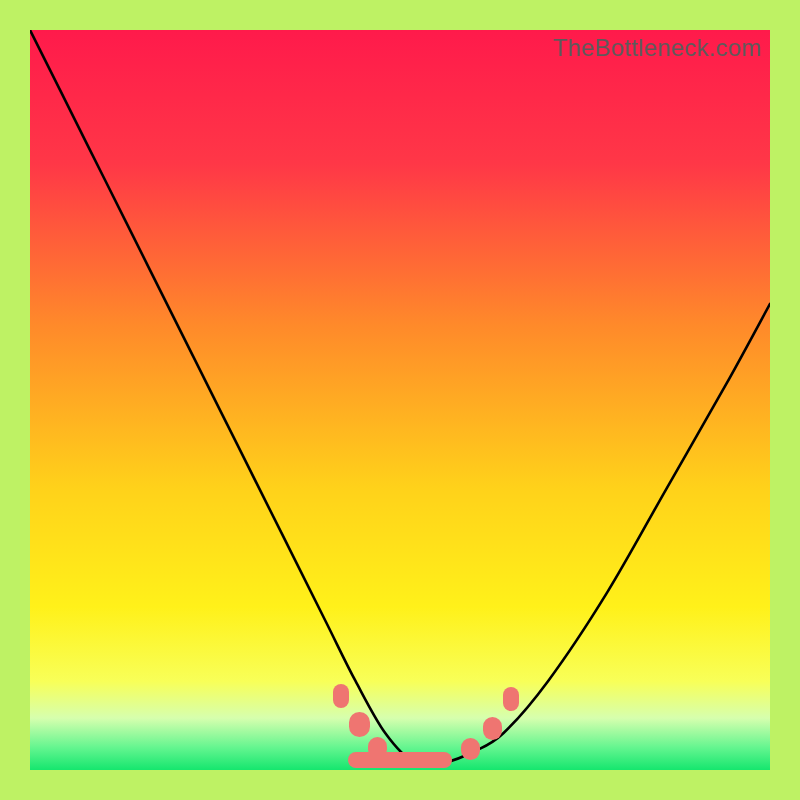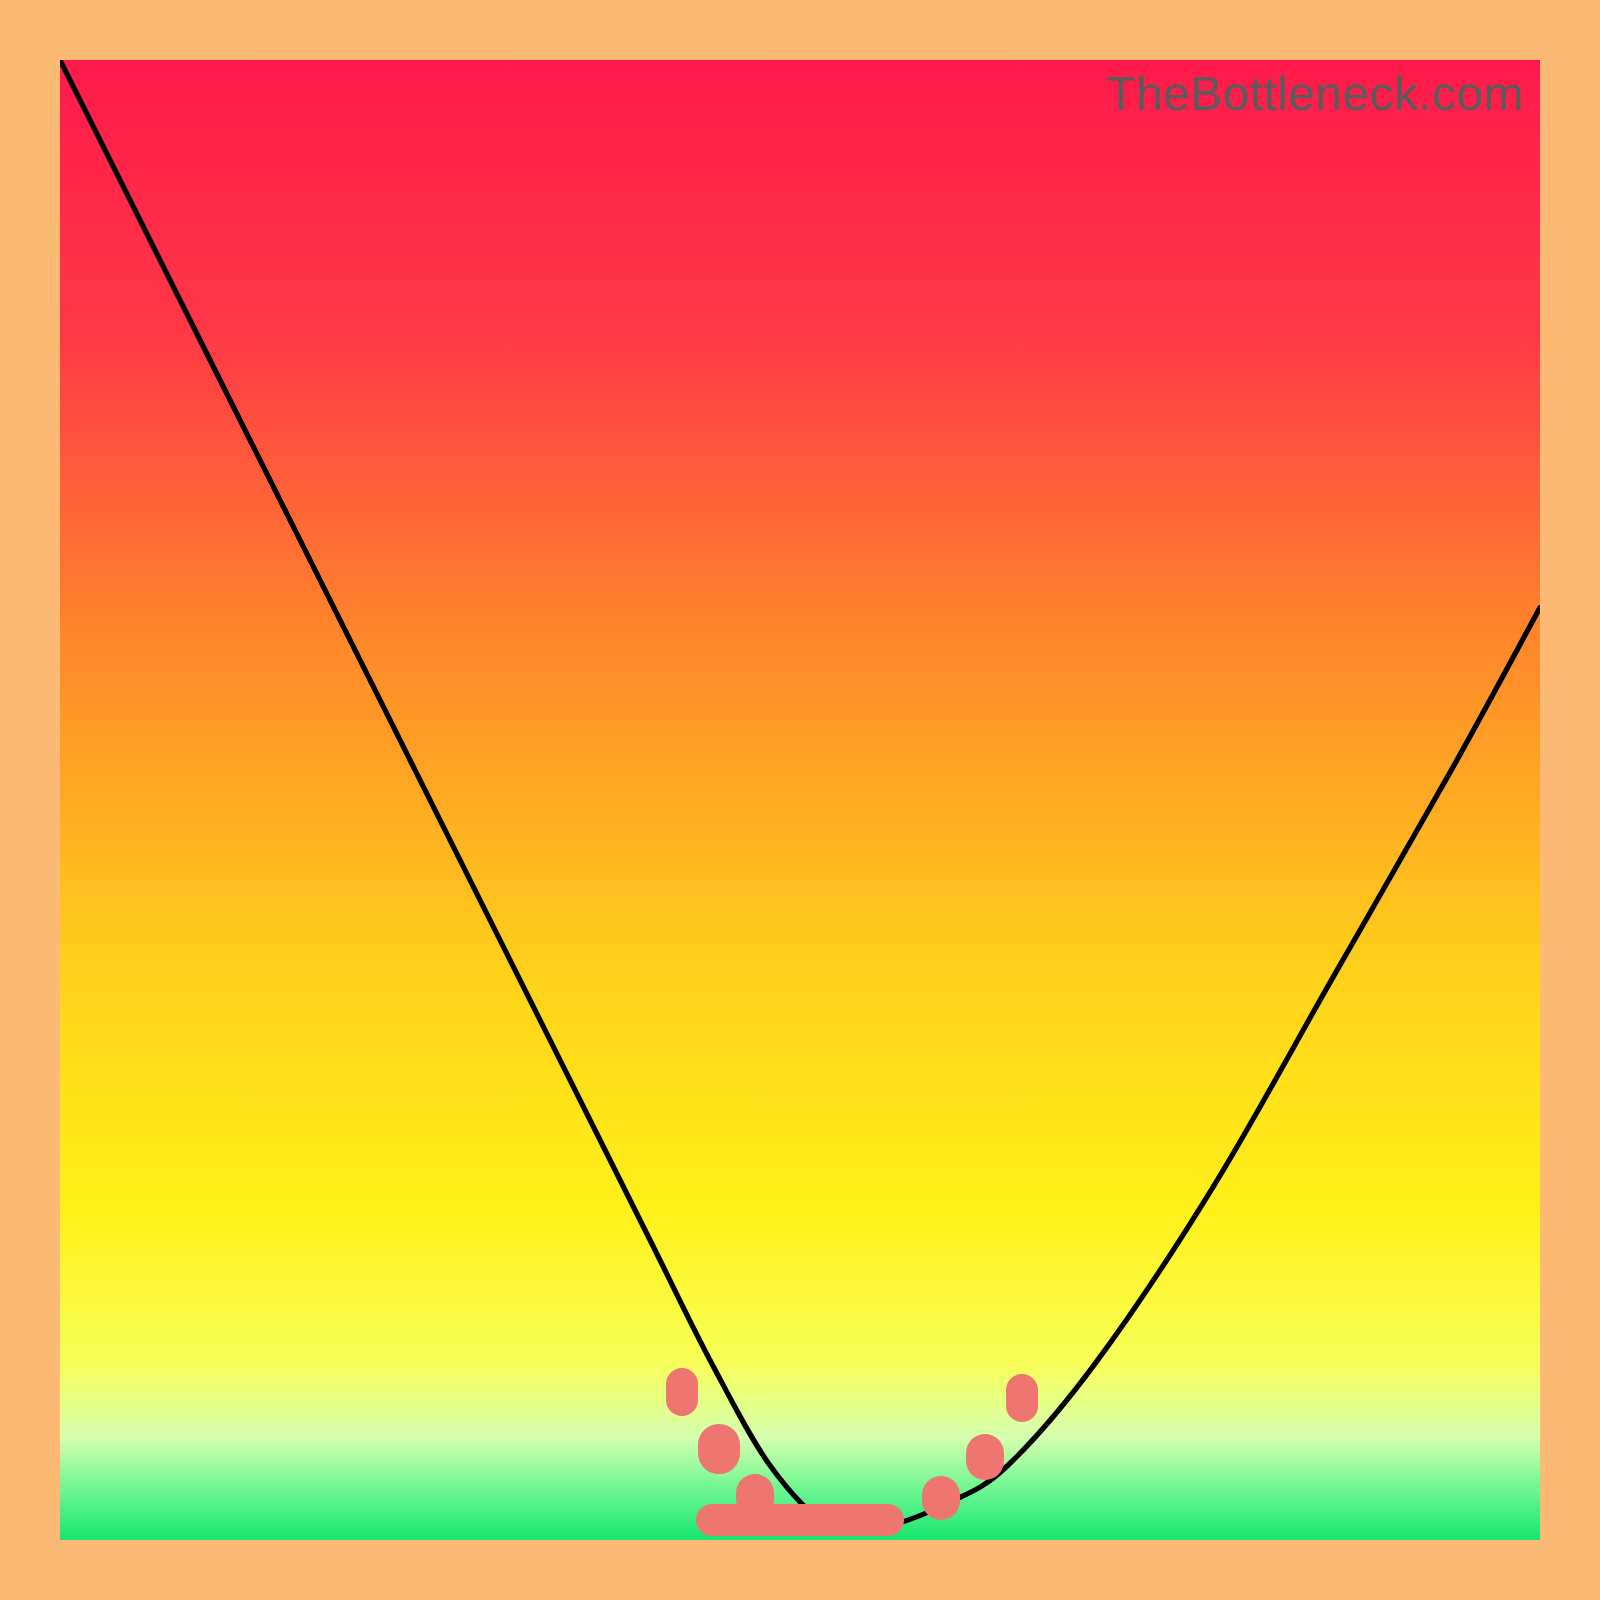--- a/index.html
+++ b/index.html
@@ -8,21 +8,21 @@
     width: 800px;
     height: 800px;
     overflow: hidden;
     background: #000;
     font-family: Arial, Helvetica, sans-serif;
   }
   .frame {
     position: absolute;
     left: 0; top: 0;
     width: 800px; height: 800px;
-    background: #fdba74;
+    background: #bef264;
   }
   .plot {
     position: absolute;
     left: 30px;
     top: 30px;
     width: 740px;
     height: 740px;
     overflow: hidden;
   }
   .gradient {

